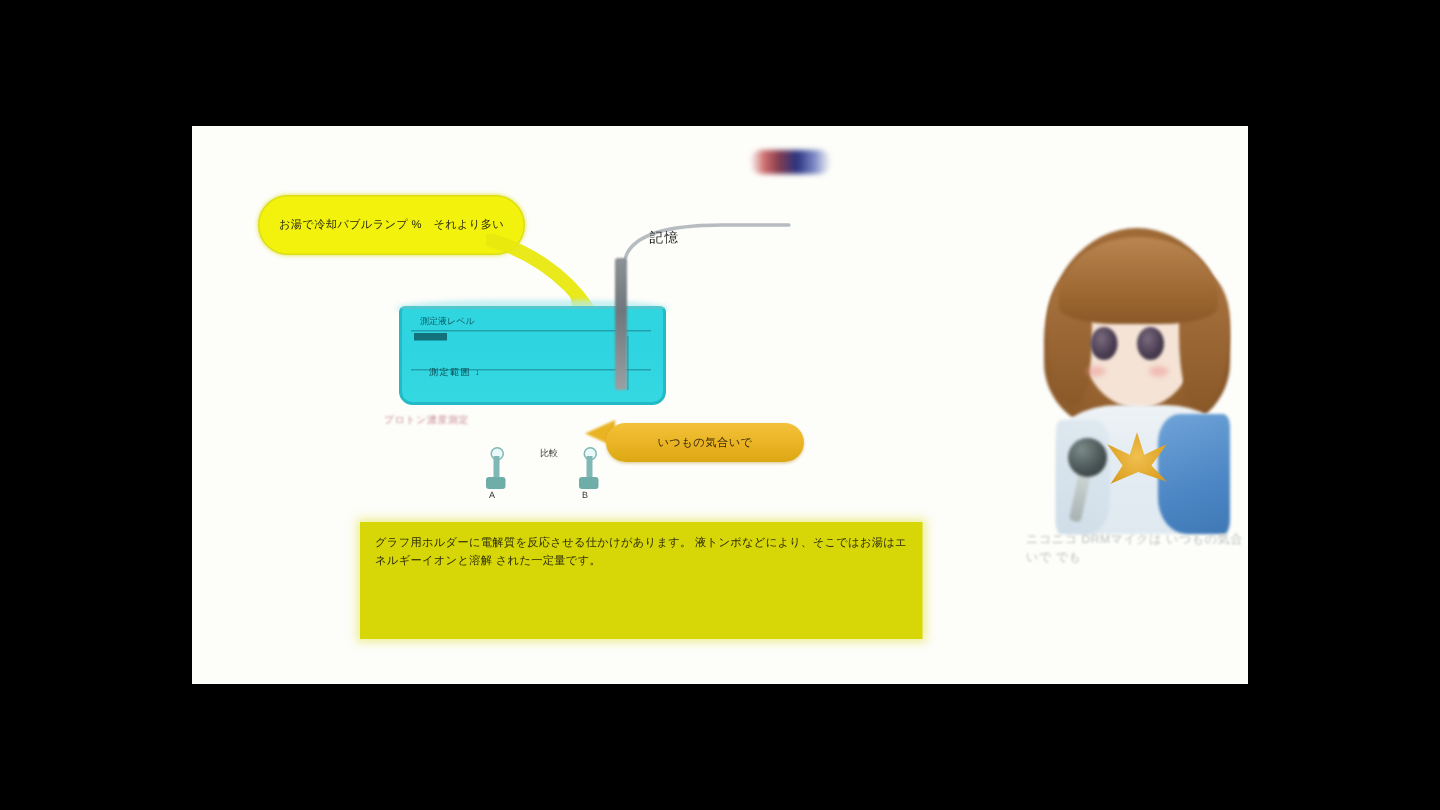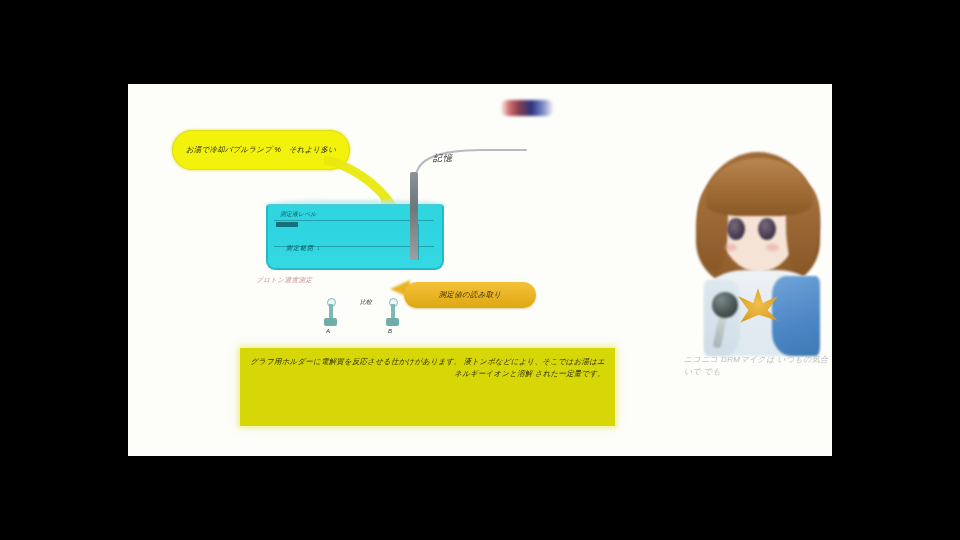--- a/index.html
+++ b/index.html
@@ -10,21 +10,20 @@
     height: 540px;
     overflow: hidden;
     font-family: "Liberation Sans", sans-serif;
   }
 
   #stage {
     position: relative;
     width: 784px;
     height: 540px;
     background: #7dd3fc;
-    font-style: italic;
   }
 
   
   .band {
     position: absolute;
     background: #000000;
     z-index: 40;
   }
   .band-left   { left: 0;   top: 0; width: 128px; height: 540px; }
   .band-right  { left: 832px; top: 0; width: 128px; height: 540px; }
@@ -267,21 +266,20 @@
     box-shadow: 0 0 6px 2px rgba(226,226,60,0.55);
     padding: 8px 10px;
     box-sizing: border-box;
   }
   #note-box .txt {
     font-size: 7.5px;
     line-height: 1.65;
     color: #2d2d05;
     letter-spacing: 0.2px;
     filter: blur(0.4px);
-    text-align: right;
   }
 
   
   #character {
     position: absolute;
     left: 552px;
     top: 68px;
     width: 156px;
     height: 204px;
   }
@@ -460,21 +458,21 @@
 
     <div class="sample" style="left:258px; top:214px;">
       <div class="head"></div>
       <div class="body"></div>
       <div class="base"></div>
     </div>
     <div class="sample-label" style="left:260px; top:244px;">B</div>
 
     <div id="bubble-orange-tail"></div>
     <div id="bubble-orange">
-      <span class="txt">測定値の読み取り</span>
+      <span class="txt">いつもの気合いで</span>
     </div>
 
     <div id="note-box">
       <div class="txt">グラフ用ホルダーに電解質を反応させる仕かけがあります。
 液トンボなどにより、そこではお湯はエネルギーイオンと溶解
 された一定量です。</div>
     </div>
 
     <div id="character">
       <div id="char-hair-back"></div>

